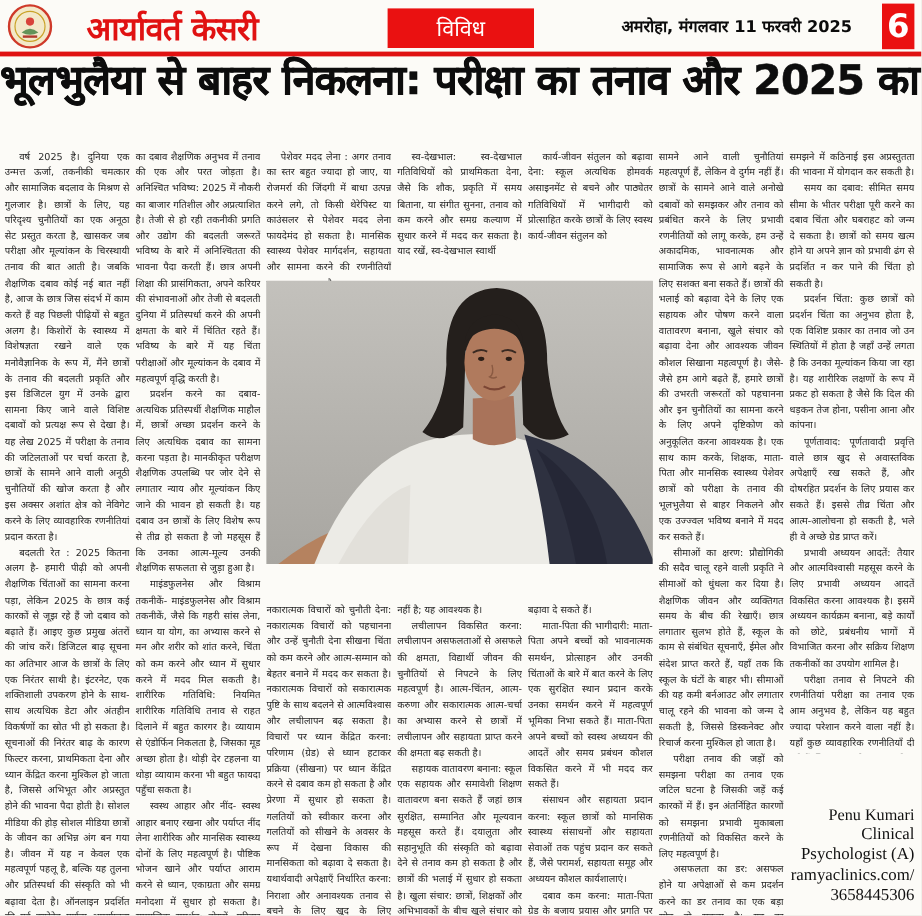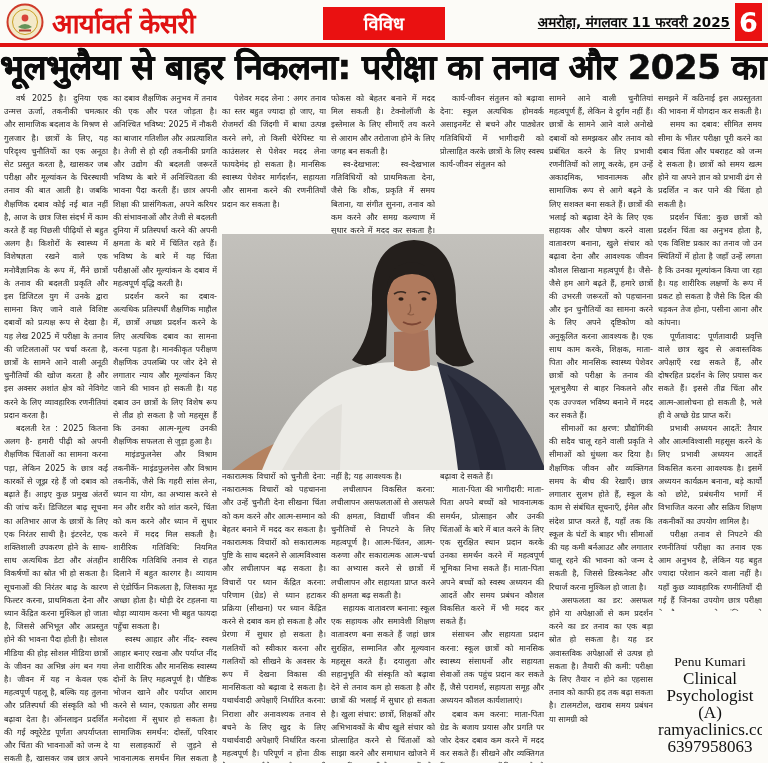--- a/index.html
+++ b/index.html
@@ -4,68 +4,68 @@
 <style>
   html,body{margin:0;padding:0;background:#e8e6e0;}
   .page{
     position:relative;width:768px;height:763px;background:#fcfbf7;
     font-family:"DejaVu Sans",sans-serif;overflow:hidden;color:#1c1c1c;
     box-sizing:border-box;
   }
   
   .masthead{
     position:absolute;top:0;left:0;right:0;height:42px;
-    display:flex;align-items:center;padding:2px 6px 0 6px;box-sizing:border-box;
+    display:flex;align-items:center;padding:2px 6px 0 6px;box-sizing:border-box;gap:20px;
   }
   .logo{width:38px;height:38px;flex:0 0 38px;display:inline-block;}
   .paper-name{
     font-size:27px;font-weight:bold;color:#e01212;margin-left:8px;
     letter-spacing:-0.5px;white-space:nowrap;
   }
   .section-badge{
     position:absolute;left:50%;top:7px;transform:translateX(-50%);
-    background:#ea1111;color:#fff;font-size:18px;font-weight:bold;
+    background:#ea1111;color:#fff;font-size:18px;font-weight:normal;
     width:122px;text-align:center;padding:4px 0 5px 0;
   }
   .head-spacer{flex:1 1 auto;}
-  .dateline{font-size:13.5px;font-weight:bold;color:#0b0b0b;white-space:nowrap;margin-right:5px;text-decoration:underline;}
+  .dateline{font-size:13.5px;font-weight:bold;color:#0b0b0b;white-space:nowrap;margin-right:5px;}
   .page-badge{
     background:#ea1111;color:#fff;font-weight:bold;font-size:27px;
     width:27px;height:38px;display:flex;align-items:center;justify-content:center;
   }
   .header-rule{position:absolute;top:43px;left:0;right:0;height:4px;background:#e01212;}
   
   .headline{
     position:absolute;top:47px;left:0;right:0;margin:0;
     font-size:34px;line-height:40px;font-weight:bold;color:#0d0d0d;
     text-align:center;letter-spacing:-0.5px;-webkit-text-stroke:.5px #0d0d0d;
     white-space:nowrap;
   }
   
   .columns{
     position:absolute;top:92px;left:4px;right:4px;bottom:0;
     display:flex;gap:5px;
   }
   .col{
     flex:0 0 104px;width:104px;overflow:hidden;
-    font-size:8px;line-height:13.2px;text-align:justify;color:#262626;
+    font-size:8px;line-height:13.2px;text-align:justify;color:#262626;margin-top:32px;
   }
   .col p{margin:0;text-indent:12px;}
   .col p.cont{text-indent:0;}
   .seg-top{height:142px;overflow:hidden;}
   .seg-gap{height:236px;}
   .seg-bot{height:293px;overflow:hidden;}
   .flexcol{display:flex;flex-direction:column;gap:32px;}
   .col-text{flex:1 1 auto;overflow:hidden;}
   
   .credit{
-    flex:0 0 auto;padding:10px 0 8px 0;text-align:center;
+    flex:0 0 auto;padding:10px 0 8px 0;text-align:right;
     font-family:"Liberation Serif",serif;color:#111;
   }
-  .credit p{margin:0;text-indent:0;font-size:17px;line-height:17px;}
+  .credit p{margin:0;text-indent:0;font-size:14px;line-height:17px;}
   .credit p:first-child{font-size:13.5px;}
   
   .photo{
     position:absolute;left:222px;top:234px;width:322px;height:236px;
     overflow:hidden;background:#b5b3ae;
   }
   .photo svg{display:block;}
 </style>
 </head>
 <body>
@@ -112,21 +112,20 @@
         <p>पेशेवर मदद लेना : अगर तनाव का स्तर बहुत ज्यादा हो जाए, या रोजमर्रा की जिंदगी में बाधा उत्पन्न करने लगे, तो किसी थेरेपिस्ट या काउंसलर से पेशेवर मदद लेना फायदेमंद हो सकता है। मानसिक स्वास्थ्य पेशेवर मार्गदर्शन, सहायता और सामना करने की रणनीतियाँ प्रदान कर सकता है।</p>
       </div>
       <div class="seg-gap"></div>
       <div class="seg-bot">
         <p class="cont">नकारात्मक विचारों को चुनौती देना: नकारात्मक विचारों को पहचानना और उन्हें चुनौती देना सीखना चिंता को कम करने और आत्म-सम्मान को बेहतर बनाने में मदद कर सकता है। नकारात्मक विचारों को सकारात्मक पुष्टि के साथ बदलने से आत्मविश्वास और लचीलापन बढ़ सकता है। विचारों पर ध्यान केंद्रित करना: परिणाम (ग्रेड) से ध्यान हटाकर प्रक्रिया (सीखना) पर ध्यान केंद्रित करने से दबाव कम हो सकता है और प्रेरणा में सुधार हो सकता है। गलतियों को स्वीकार करना और गलतियों को सीखने के अवसर के रूप में देखना विकास की मानसिकता को बढ़ावा दे सकता है। यथार्थवादी अपेक्षाएँ निर्धारित करना: निराशा और अनावश्यक तनाव से बचने के लिए खुद के लिए यथार्थवादी अपेक्षाएँ निर्धारित करना महत्वपूर्ण है। परिपूर्ण न होना ठीक है। अपना सर्वश्रेष्ठ करने पर अपनी प्रगति का जश्न मनाने पर ध्यान केंद्रित करें। टेक्नोलॉजी से दूरी बनाना: टेक्नोलॉजी और सोशल मीडिया से ब्रेक लेने से सूचना का बोझ कम करने और</p>
       </div>
     </div>
 
     <div class="col">
       <div class="seg-top">
-        <p class="cont">फोकस को बेहतर बनाने में मदद मिल सकती है। टेक्नोलॉजी के इस्तेमाल के लिए सीमाएँ तय करने से आराम और तरोताजा होने के लिए जगह बन सकती है।</p>
         <p>स्व-देखभाल: स्व-देखभाल गतिविधियों को प्राथमिकता देना, जैसे कि शौक, प्रकृति में समय बिताना, या संगीत सुनना, तनाव को कम करने और समग्र कल्याण में सुधार करने में मदद कर सकता है। याद रखें, स्व-देखभाल स्वार्थी</p>
       </div>
       <div class="seg-gap"></div>
       <div class="seg-bot">
         <p class="cont">नहीं है; यह आवश्यक है।</p>
         <p>लचीलापन विकसित करना: लचीलापन असफलताओं से असफले की क्षमता, विद्यार्थी जीवन की चुनौतियों से निपटने के लिए महत्वपूर्ण है। आत्म-चिंतन, आत्म-करुणा और सकारात्मक आत्म-चर्चा का अभ्यास करने से छात्रों में लचीलापन और सहायता प्राप्त करने की क्षमता बढ़ सकती है।</p>
         <p>सहायक वातावरण बनाना: स्कूल एक सहायक और समावेशी शिक्षण वातावरण बना सकते हैं जहां छात्र सुरक्षित, सम्मानित और मूल्यवान महसूस करते हैं। दयालुता और सहानुभूति की संस्कृति को बढ़ावा देने से तनाव कम हो सकता है और छात्रों की भलाई में सुधार हो सकता है। खुला संचार: छात्रों, शिक्षकों और अभिभावकों के बीच खुले संचार को प्रोत्साहित करने से चिंताओं को साझा करने और समाधान खोजने में मदद मिल सकती है। भावनाओं और चिंताओं के बारे में बात करने के अवसर प्रदान करना लाभकारी हो सकता है। तनाव प्रबंधन कौशल</p>
       </div>
     </div>
 
@@ -139,38 +138,39 @@
         <p class="cont">बढ़ावा दे सकते हैं।</p>
         <p>माता-पिता की भागीदारी: माता-पिता अपने बच्चों को भावनात्मक समर्थन, प्रोत्साहन और उनकी चिंताओं के बारे में बात करने के लिए एक सुरक्षित स्थान प्रदान करके उनका समर्थन करने में महत्वपूर्ण भूमिका निभा सकते हैं। माता-पिता अपने बच्चों को स्वस्थ अध्ययन की आदतें और समय प्रबंधन कौशल विकसित करने में भी मदद कर सकते हैं।</p>
         <p>संसाधन और सहायता प्रदान करना: स्कूल छात्रों को मानसिक स्वास्थ्य संसाधनों और सहायता सेवाओं तक पहुंच प्रदान कर सकते हैं, जैसे परामर्श, सहायता समूह और अध्ययन कौशल कार्यशालाएं।</p>
         <p>दबाव कम करना: माता-पिता ग्रेड के बजाय प्रयास और प्रगति पर जोर देकर दबाव कम करने में मदद कर सकते हैं। सीखने और व्यक्तिगत विकास पर ध्यान केंद्रित करने से छात्रों की चिंता कम हो सकती है और प्रेरणा में सुधार हो सकता है। भविष्य की ओर: तनाव प्रबंधन कौशल बढ़ावा देने 2025 में मदद दे सकते हैं</p>
       </div>
     </div>
 
     <div class="col">
       <p class="cont">सामने आने वाली चुनौतियां महत्वपूर्ण हैं, लेकिन वे दुर्गम नहीं हैं। छात्रों के सामने आने वाले अनोखे दबावों को समझकर और तनाव को प्रबंधित करने के लिए प्रभावी रणनीतियों को लागू करके, हम उन्हें अकादमिक, भावनात्मक और सामाजिक रूप से आगे बढ़ने के लिए सशक्त बना सकते हैं। छात्रों की भलाई को बढ़ावा देने के लिए एक सहायक और पोषण करने वाला वातावरण बनाना, खुले संचार को बढ़ावा देना और आवश्यक जीवन कौशल सिखाना महत्वपूर्ण है। जैसे-जैसे हम आगे बढ़ते हैं, हमारे छात्रों की उभरती जरूरतों को पहचानना और इन चुनौतियों का सामना करने के लिए अपने दृष्टिकोण को अनुकूलित करना आवश्यक है। एक साथ काम करके, शिक्षक, माता-पिता और मानसिक स्वास्थ्य पेशेवर छात्रों को परीक्षा के तनाव की भूलभुलैया से बाहर निकलने और एक उज्ज्वल भविष्य बनाने में मदद कर सकते हैं।</p>
       <p>सीमाओं का क्षरण: प्रौद्योगिकी की सदैव चालू रहने वाली प्रकृति ने सीमाओं को धुंधला कर दिया है। शैक्षणिक जीवन और व्यक्तिगत समय के बीच की रेखाएँ। छात्र लगातार सुलभ होते हैं, स्कूल के काम से संबंधित सूचनाएँ, ईमेल और संदेश प्राप्त करते हैं, यहाँ तक कि स्कूल के घंटों के बाहर भी। सीमाओं की यह कमी बर्नआउट और लगातार चालू रहने की भावना को जन्म दे सकती है, जिससे डिस्कनेक्ट और रिचार्ज करना मुश्किल हो जाता है।</p>
+      <p>परीक्षा तनाव की जड़ों को समझना परीक्षा का तनाव एक जटिल घटना है जिसकी जड़ें कई कारकों में हैं। इन अंतर्निहित कारणों को समझना प्रभावी मुकाबला रणनीतियों को विकसित करने के लिए महत्वपूर्ण है।</p>
       <p>असफलता का डर: असफल होने या अपेक्षाओं से कम प्रदर्शन करने का डर तनाव का एक बड़ा स्रोत हो सकता है। यह डर अवास्तविक अपेक्षाओं से उत्पन्न हो सकता है। तैयारी की कमी: परीक्षा के लिए तैयार न होने का एहसास तनाव को काफी हद तक बढ़ा सकता है। टालमटोल, खराब समय प्रबंधन या सामग्री को</p>
     </div>
 
     <div class="col flexcol">
       <div class="col-text">
         <p class="cont">समझने में कठिनाई इस अप्रस्तुतता की भावना में योगदान कर सकती है।</p>
         <p>समय का दबाव: सीमित समय सीमा के भीतर परीक्षा पूरी करने का दबाव चिंता और घबराहट को जन्म दे सकता है। छात्रों को समय खत्म होने या अपने ज्ञान को प्रभावी ढंग से प्रदर्शित न कर पाने की चिंता हो सकती है।</p>
         <p>प्रदर्शन चिंता: कुछ छात्रों को प्रदर्शन चिंता का अनुभव होता है, एक विशिष्ट प्रकार का तनाव जो उन स्थितियों में होता है जहाँ उन्हें लगता है कि उनका मूल्यांकन किया जा रहा है। यह शारीरिक लक्षणों के रूप में प्रकट हो सकता है जैसे कि दिल की धड़कन तेज होना, पसीना आना और कांपना।</p>
         <p>पूर्णतावाद: पूर्णतावादी प्रवृत्ति वाले छात्र खुद से अवास्तविक अपेक्षाएँ रख सकते हैं, और दोषरहित प्रदर्शन के लिए प्रयास कर सकते हैं। इससे तीव्र चिंता और आत्म-आलोचना हो सकती है, भले ही वे अच्छे ग्रेड प्राप्त करें।</p>
         <p>प्रभावी अध्ययन आदतें: तैयार और आत्मविश्वासी महसूस करने के लिए प्रभावी अध्ययन आदतें विकसित करना आवश्यक है। इसमें अध्ययन कार्यक्रम बनाना, बड़े कार्यों को छोटे, प्रबंधनीय भागों में विभाजित करना और सक्रिय शिक्षण तकनीकों का उपयोग शामिल है।</p>
         <p>परीक्षा तनाव से निपटने की रणनीतियां परीक्षा का तनाव एक आम अनुभव है, लेकिन यह बहुत ज्यादा परेशान करने वाला नहीं है। यहाँ कुछ व्यावहारिक रणनीतियाँ दी गई हैं जिनका उपयोग छात्र परीक्षा के दौरान तनाव को प्रबंधित करने और बेहतर प्रदर्शन करने के लिए कर सकते हैं:</p>
         <p>समय प्रबंधन: समय का प्रभावी ढंग से प्रबंधन करना, तैयारी के लिए पर्याप्त समय देना और टालमटोल से बचना, समय प्रबंधन के मुख्य कौशल हैं।</p>
       </div>
       <div class="credit">
         <p>Penu Kumari</p>
         <p>Clinical Psychologist (A)</p>
         <p>ramyaclinics.com/</p>
-        <p>6397958063</p>
+        <p>3658445306</p>
       </div>
     </div>
 
   </div>
 
   <div class="photo">
     <svg width="322" height="236" viewBox="0 0 322 236">
       <defs>
         <linearGradient id="bgGrad" x1="0" y1="0" x2="0" y2="1">
           <stop offset="0" stop-color="#c3c1bc"></stop>

